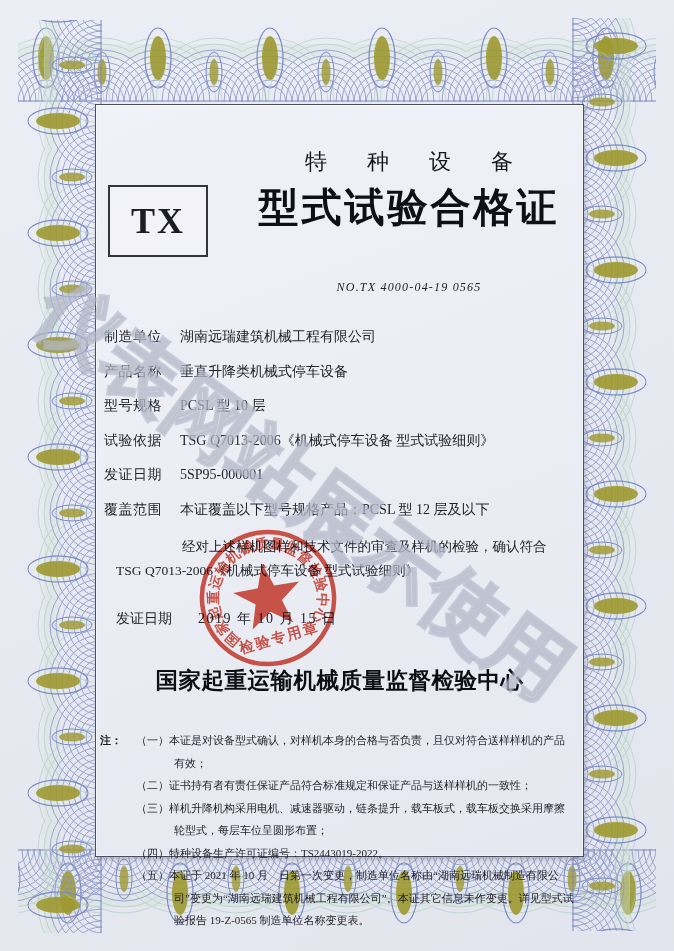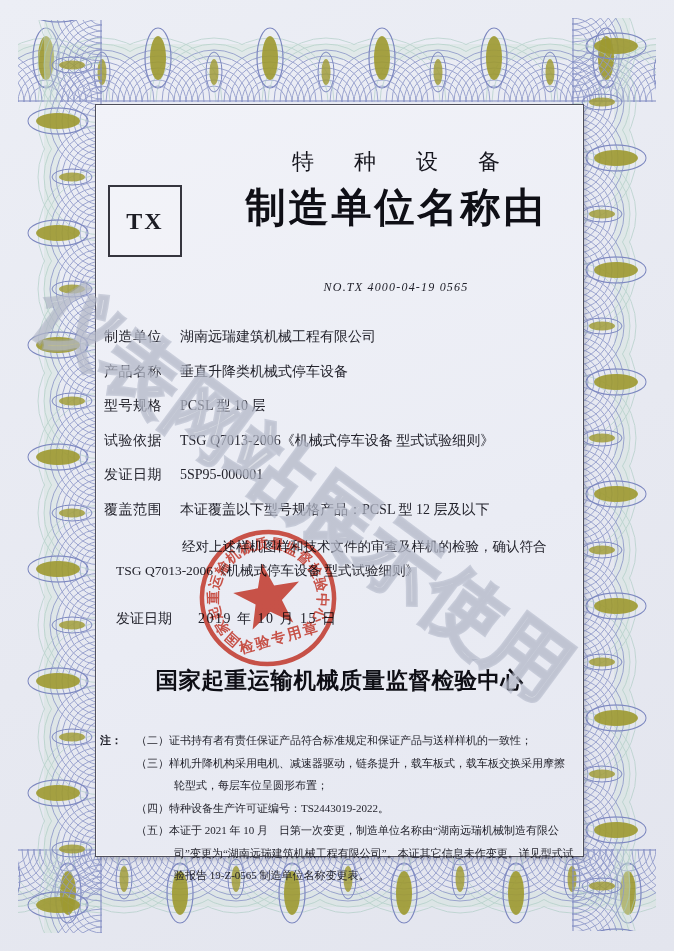--- a/index.html
+++ b/index.html
@@ -19,23 +19,23 @@
     position:absolute; left:95px; top:104px; width:489px; height:753px;
     box-sizing:border-box;
     border:1.5px solid #4e4e5a;
     box-shadow:2px 3px 4px rgba(90,95,125,.30), inset 0 0 0 1px rgba(255,255,255,.5);
     background:linear-gradient(160deg,#f1f2f8 0%, #eaecf4 60%, #e6e8f1 100%);
     z-index:2; color:#23232c;
   }
 
   .header { display:flex; margin:42px 14px 0 12px; align-items:center; }
   .tx-box {
-    width:74px; height:72px; flex-shrink:0; box-sizing:border-box;
+    width:100px; height:72px; flex-shrink:0; box-sizing:border-box;
     border:2px solid #35353e; display:flex; align-items:center; justify-content:center;
-    font-size:24px; font-weight:bold; letter-spacing:2px; color:#1c1c24;
+    font-size:36px; font-weight:bold; letter-spacing:2px; color:#1c1c24;
     background:rgba(255,255,255,.18);
   }
   .titles { flex:1; text-align:center;padding-left:41px; }
   .subtitle { font-size:22px; letter-spacing:40px; padding-left:40px; color:#15151d; white-space:nowrap; }
   .title { font-size:40px; font-weight:bold; letter-spacing:3px; margin-top:3px; color:#0f0f16; white-space:nowrap; }
   .cert-no { font-size:12px; letter-spacing:1.2px; margin-top:45px; color:#20202a;font-style:italic; }
 
   .fields { margin:25px 16px 0 8px; }
   .frow { display:flex; height:34.5px; align-items:center; font-size:14px; white-space:nowrap; }
   .frow .lbl { width:62px; flex-shrink:0; letter-spacing:0.5px; }
@@ -142,21 +142,21 @@
   </svg>
 
   <div class="watermark">仪表网站展示使用</div>
 
   <div class="frame">
 
     <div class="header">
       <div class="tx-box">TX</div>
       <div class="titles">
         <div class="subtitle">特种设备</div>
-        <div class="title">制造单位名称由</div>
+        <div class="title">型式试验合格证</div>
         <div class="cert-no">NO.TX 4000-04-19 0565</div>
       </div>
     </div>
 
     <div class="fields">
       <div class="frow">
         <span class="lbl">制造单位</span>
         <span class="val">湖南远瑞建筑机械工程有限公司</span>
       </div>
       <div class="frow">
@@ -189,20 +189,21 @@
     <div class="date-row">
       <span class="lbl">发证日期</span>
       <span class="val">2019 年 10 月 15 日</span>
     </div>
 
     <div class="issuer">国家起重运输机械质量监督检验中心</div>
 
     <div class="notes">
       <div class="notes-label">注：</div>
       <div class="notes-list">
+        <p>（一）本证是对设备型式确认，对样机本身的合格与否负责，且仅对符合送样样机的产品有效；</p>
         <p>（二）证书持有者有责任保证产品符合标准规定和保证产品与送样样机的一致性；</p>
         <p>（三）样机升降机构采用电机、减速器驱动，链条提升，载车板式，载车板交换采用摩擦轮型式，每层车位呈圆形布置；</p>
         <p>（四）特种设备生产许可证编号：TS2443019-2022。</p>
         <p>（五）本证于 2021 年 10 月　日第一次变更，制造单位名称由“湖南远瑞机械制造有限公司”变更为“湖南远瑞建筑机械工程有限公司”。本证其它信息未作变更。详见型式试验报告 19-Z-0565 制造单位名称变更表。</p>
       </div>
     </div>
   </div>
 
   <svg class="seal" viewBox="-71 -71 142 142" aria-hidden="true">
     <defs>

